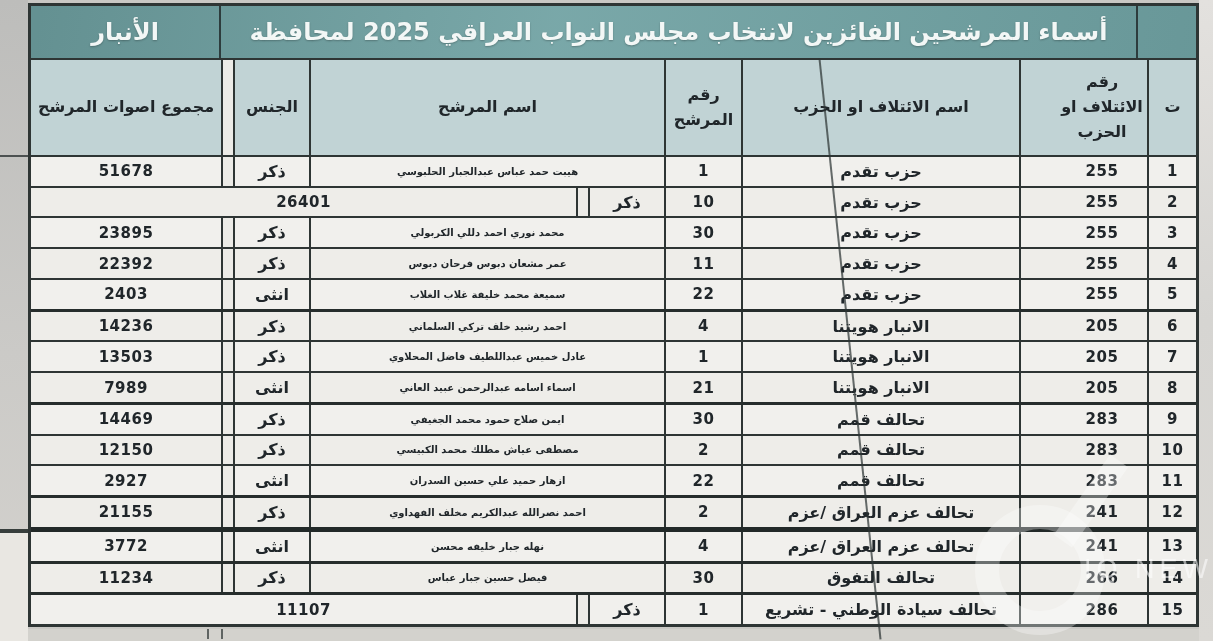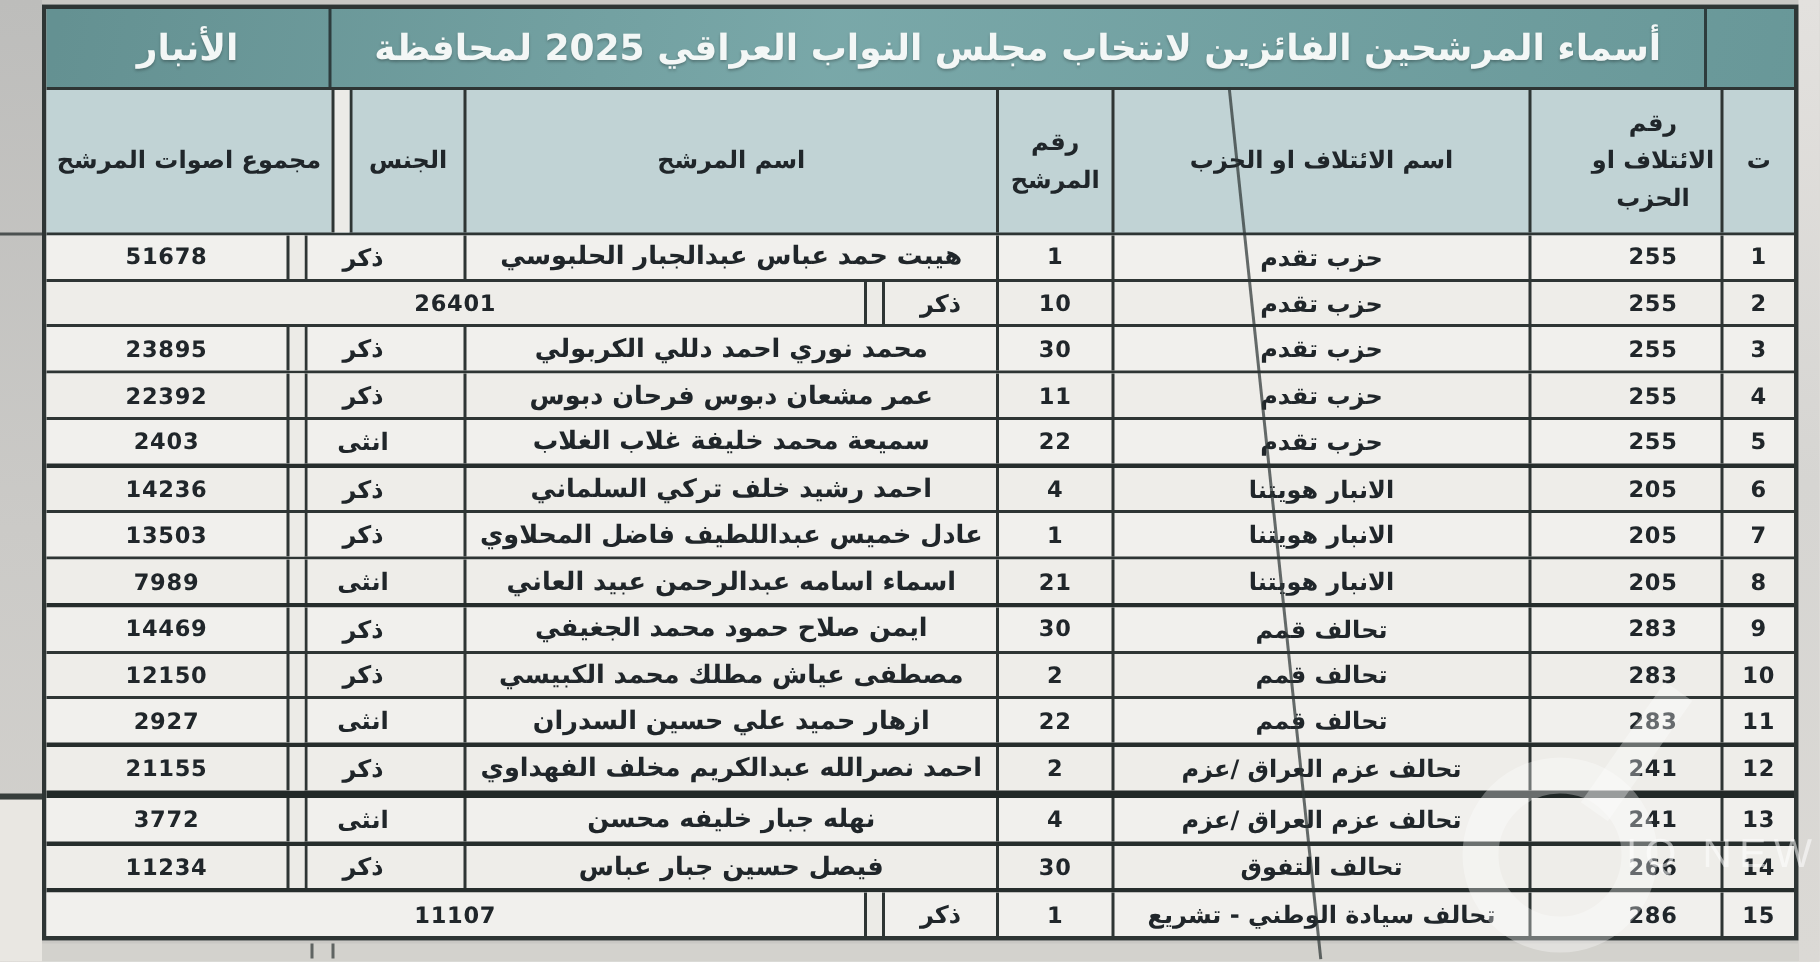--- a/index.html
+++ b/index.html
@@ -85,21 +85,21 @@
   .row{
     flex:1 1 0;display:flex;
     border-bottom:2px solid var(--border);
     background:var(--cell-bg);
     font-weight:bold;font-size:16px;
   }
   .row:nth-child(even){background:#eeede9;}
   .row:last-child{border-bottom:none;}
   .row.group-end{border-bottom:3px solid #262d2c;}
   .row.page-break{border-bottom:5px solid #222928;}
-  .row .c-name{font-size:17px;margin-left:30px;}
+  .row .c-name{font-size:10px;}
   .row .c-votes,.row .c-cno,.row .c-num,.row .c-idx{font-size:15px;letter-spacing:.5px;}
 
   
   .fold-line{
     position:absolute;left:849px;top:57px;width:2px;height:584px;
     background:rgba(44,52,53,.72);
     transform:rotate(-6deg);transform-origin:center;
     pointer-events:none;
   }
 

